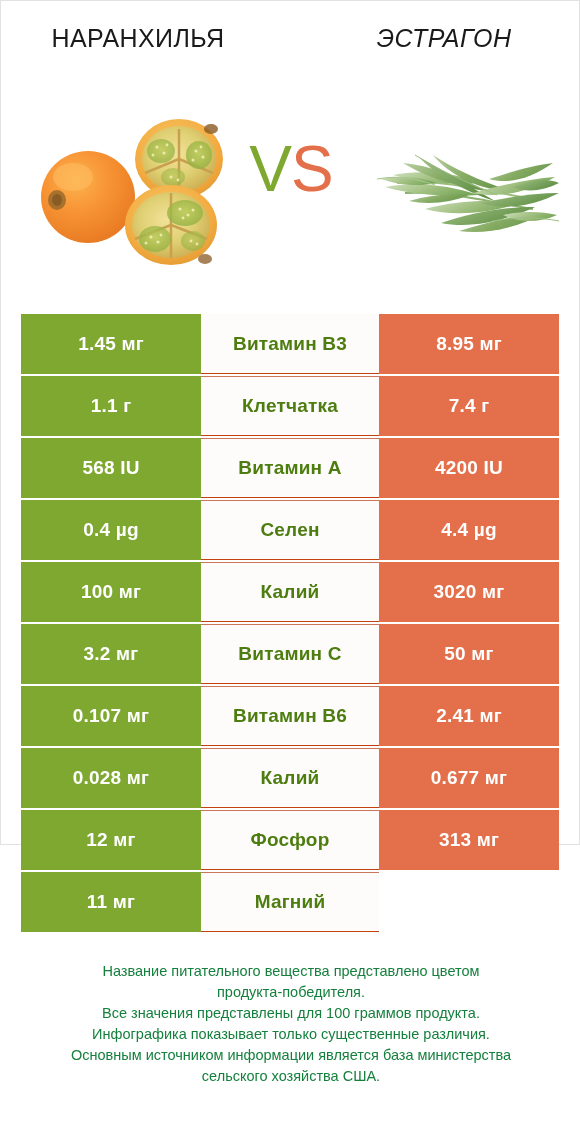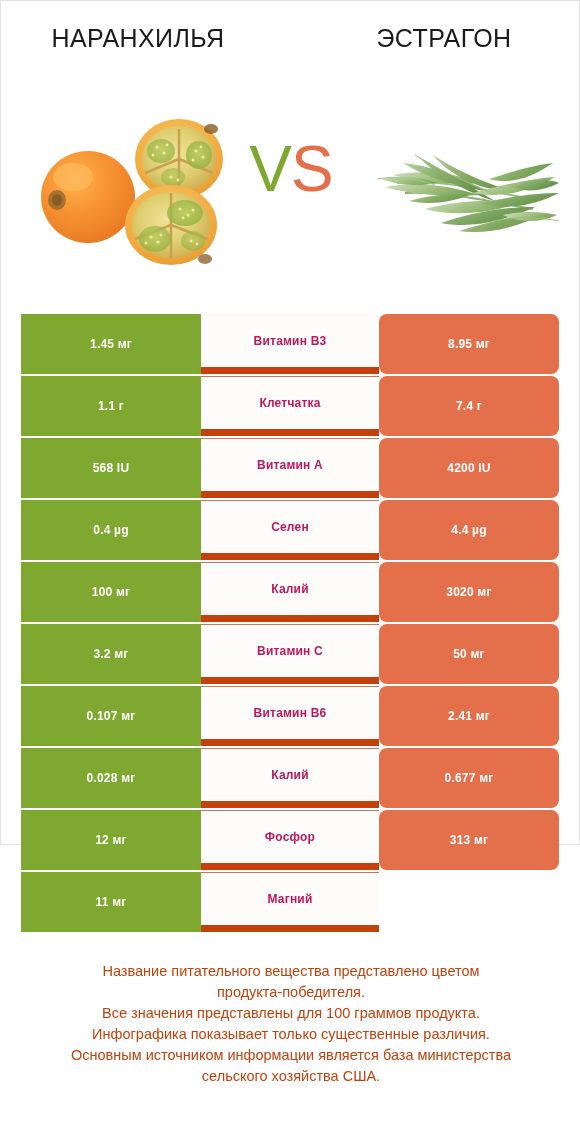--- a/index.html
+++ b/index.html
@@ -38,21 +38,21 @@
     flex: 1 1 50%;
     text-align: center;
     font-size: 25px;
     line-height: 34px;
     font-weight: 400;
     letter-spacing: 0.4px;
     color: #1a1a1a;
     white-space: nowrap;
   }
   .title-left { padding-right: 22px; }
-  .title-right { padding-left: 10px; }
+  .title-right { padding-left: 10px; font-style: italic; }
 
   
   .hero {
     position: absolute;
     top: 96px;
     left: 0;
     width: 580px;
     height: 190px;
   }
 
@@ -98,56 +98,55 @@
     display: flex;
     height: 60px;
     margin-bottom: 2px;
   }
   .row:last-child { margin-bottom: 0; }
 
   .cell {
     display: flex;
     align-items: center;
     justify-content: center;
-    font-size: 12px;
+    font-size: 19px;
     font-weight: 600;
     letter-spacing: 0.2px;
     box-sizing: border-box;
     white-space: nowrap;
   }
   .cell-left {
     width: 180px;
     background: #7ea82f;
     color: #ffffff;
   }
   .cell-mid {
     width: 178px;
     background: #fdfcfb;
-    color: #be185d;
+    color: #4d7c0f;
     border-top: 1px solid #c9765a;
-    border-bottom: 7px solid #c2410c;
+    border-bottom: 1px solid #c2410c;
   }
   .row:first-child .cell-mid { border-top: 1px solid transparent; }
   .cell-right {
     width: 180px;
     background: #e3704b;
     color: #ffffff;
-    border-radius: 8px;
   }
 
   
   .footer {
     position: absolute;
     left: 20px;
     top: 960px;
     width: 540px;
     text-align: center;
     font-size: 14.5px;
     line-height: 21px;
-    color: #c2410c;
+    color: #15803d;
     font-weight: 400;
   }
   .footer div { white-space: nowrap; }
 </style>
 </head>
 <body>
 
 <div class="page">
 
   <div class="titles">

